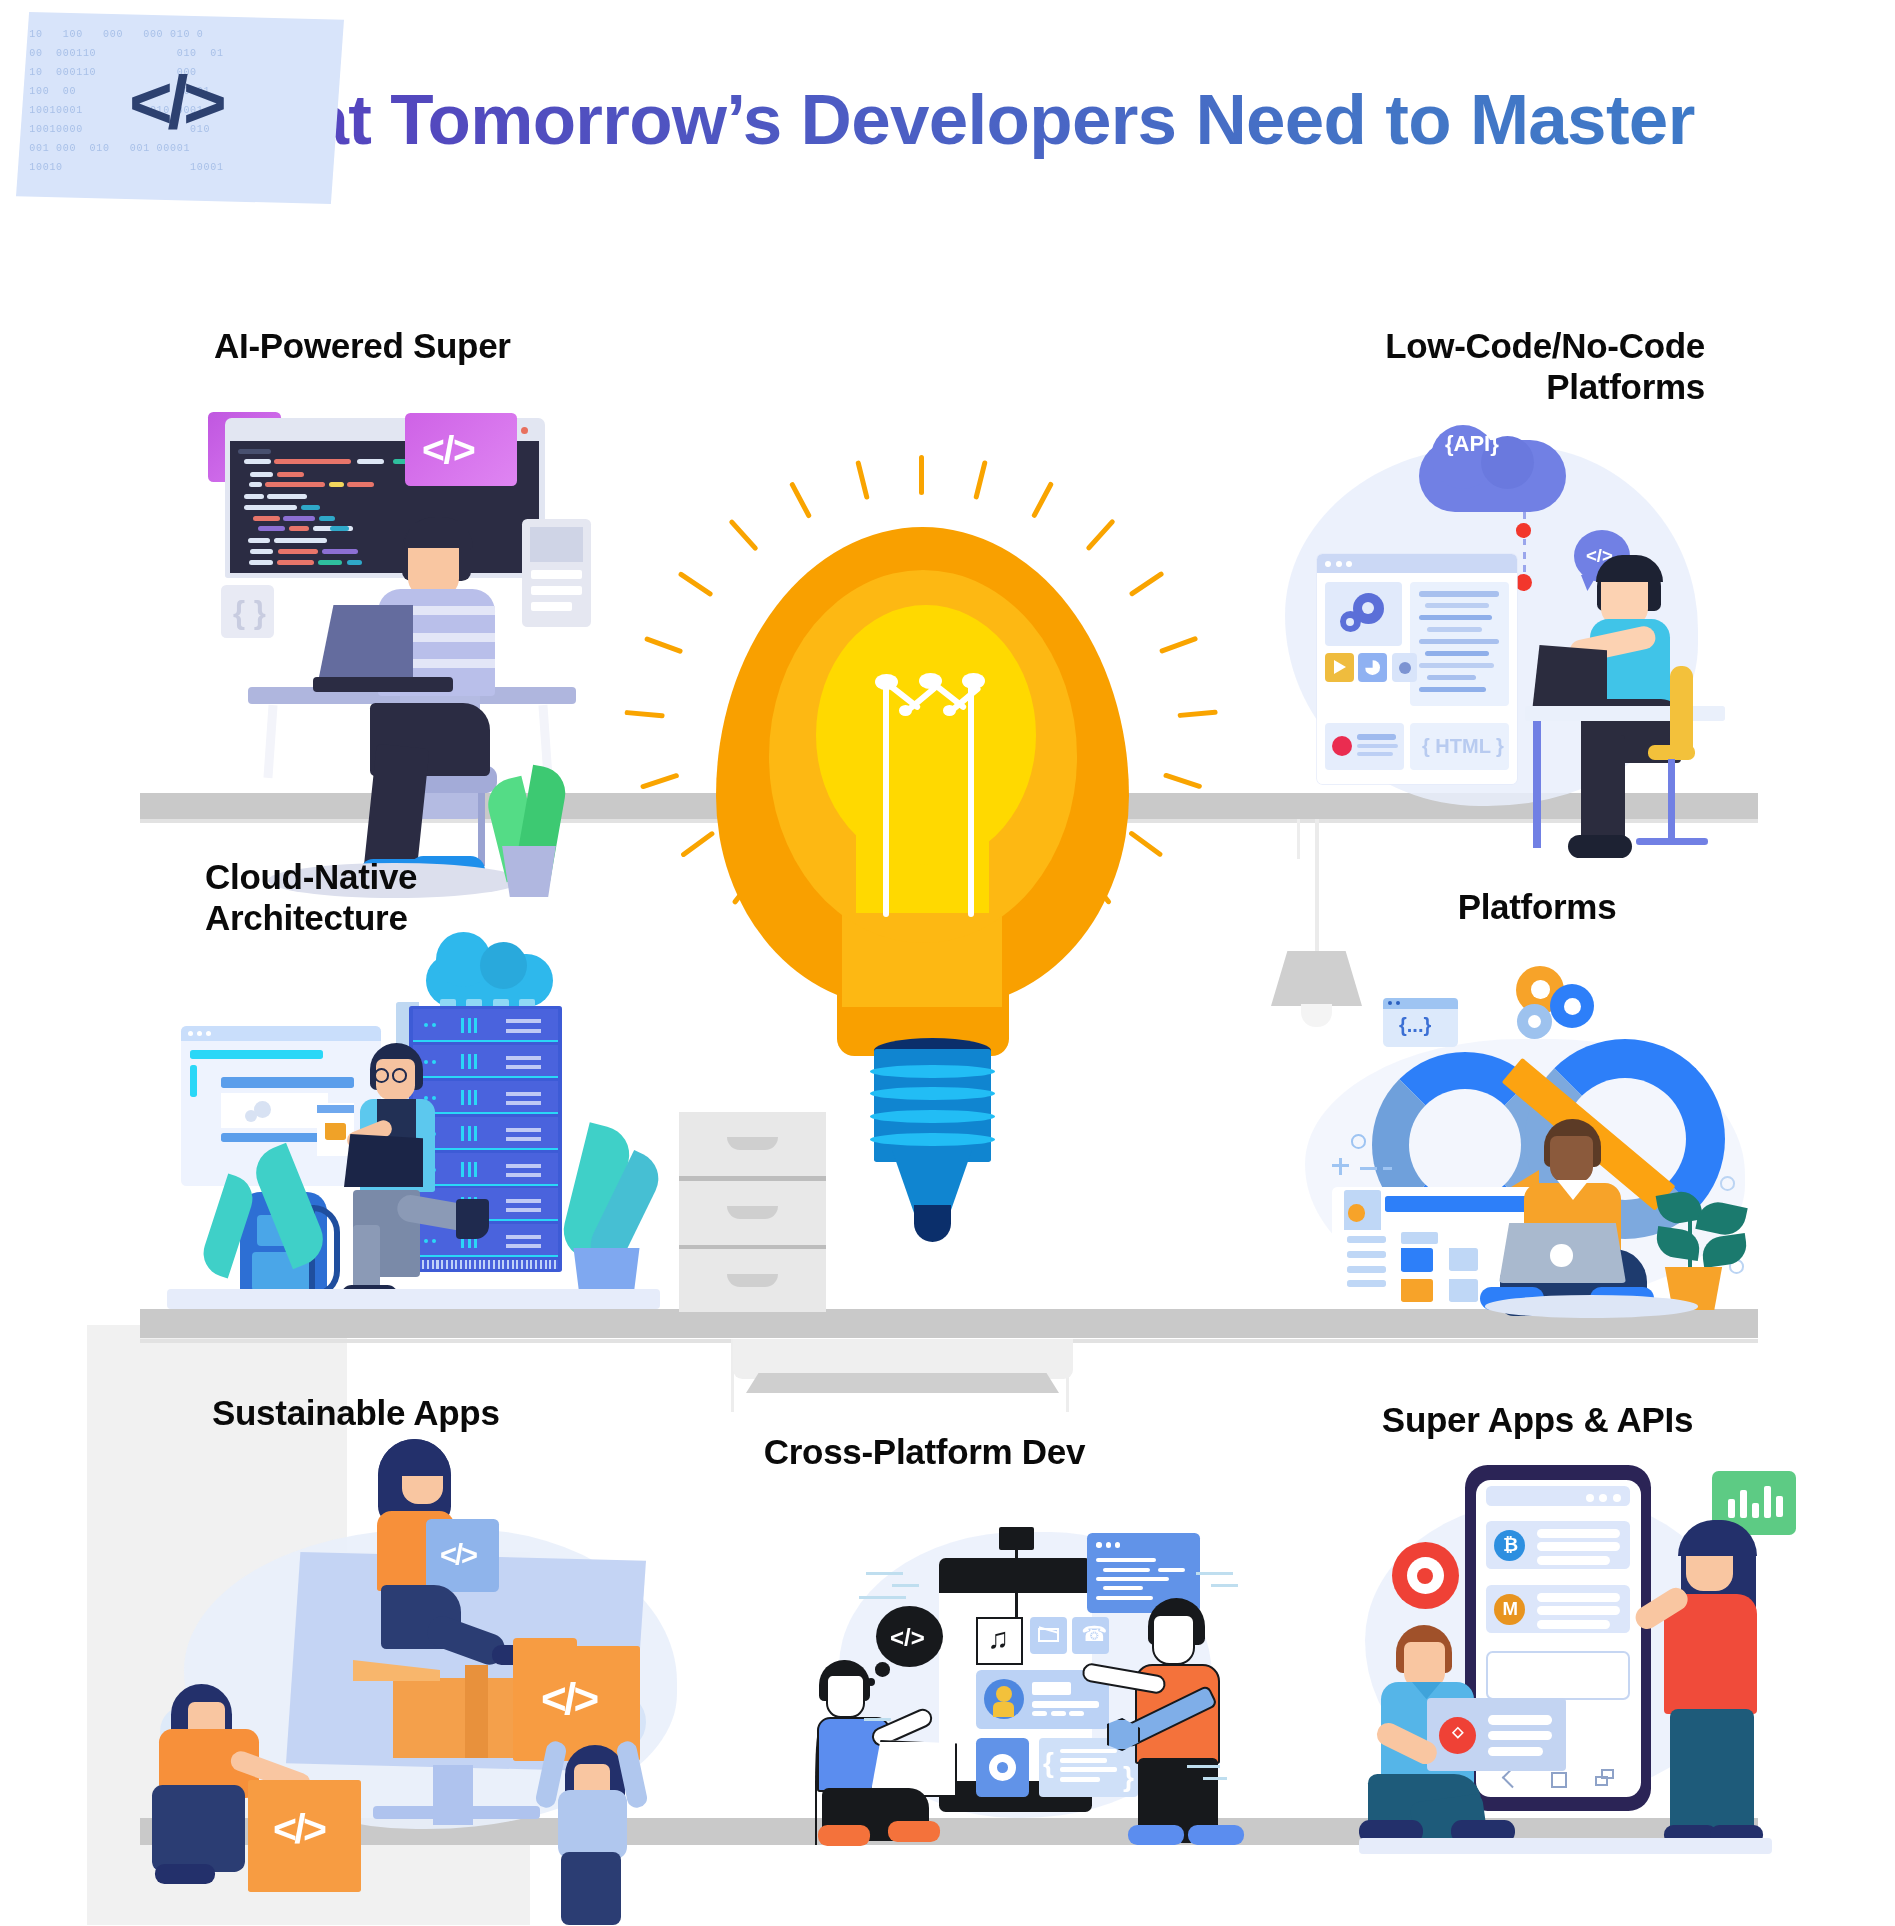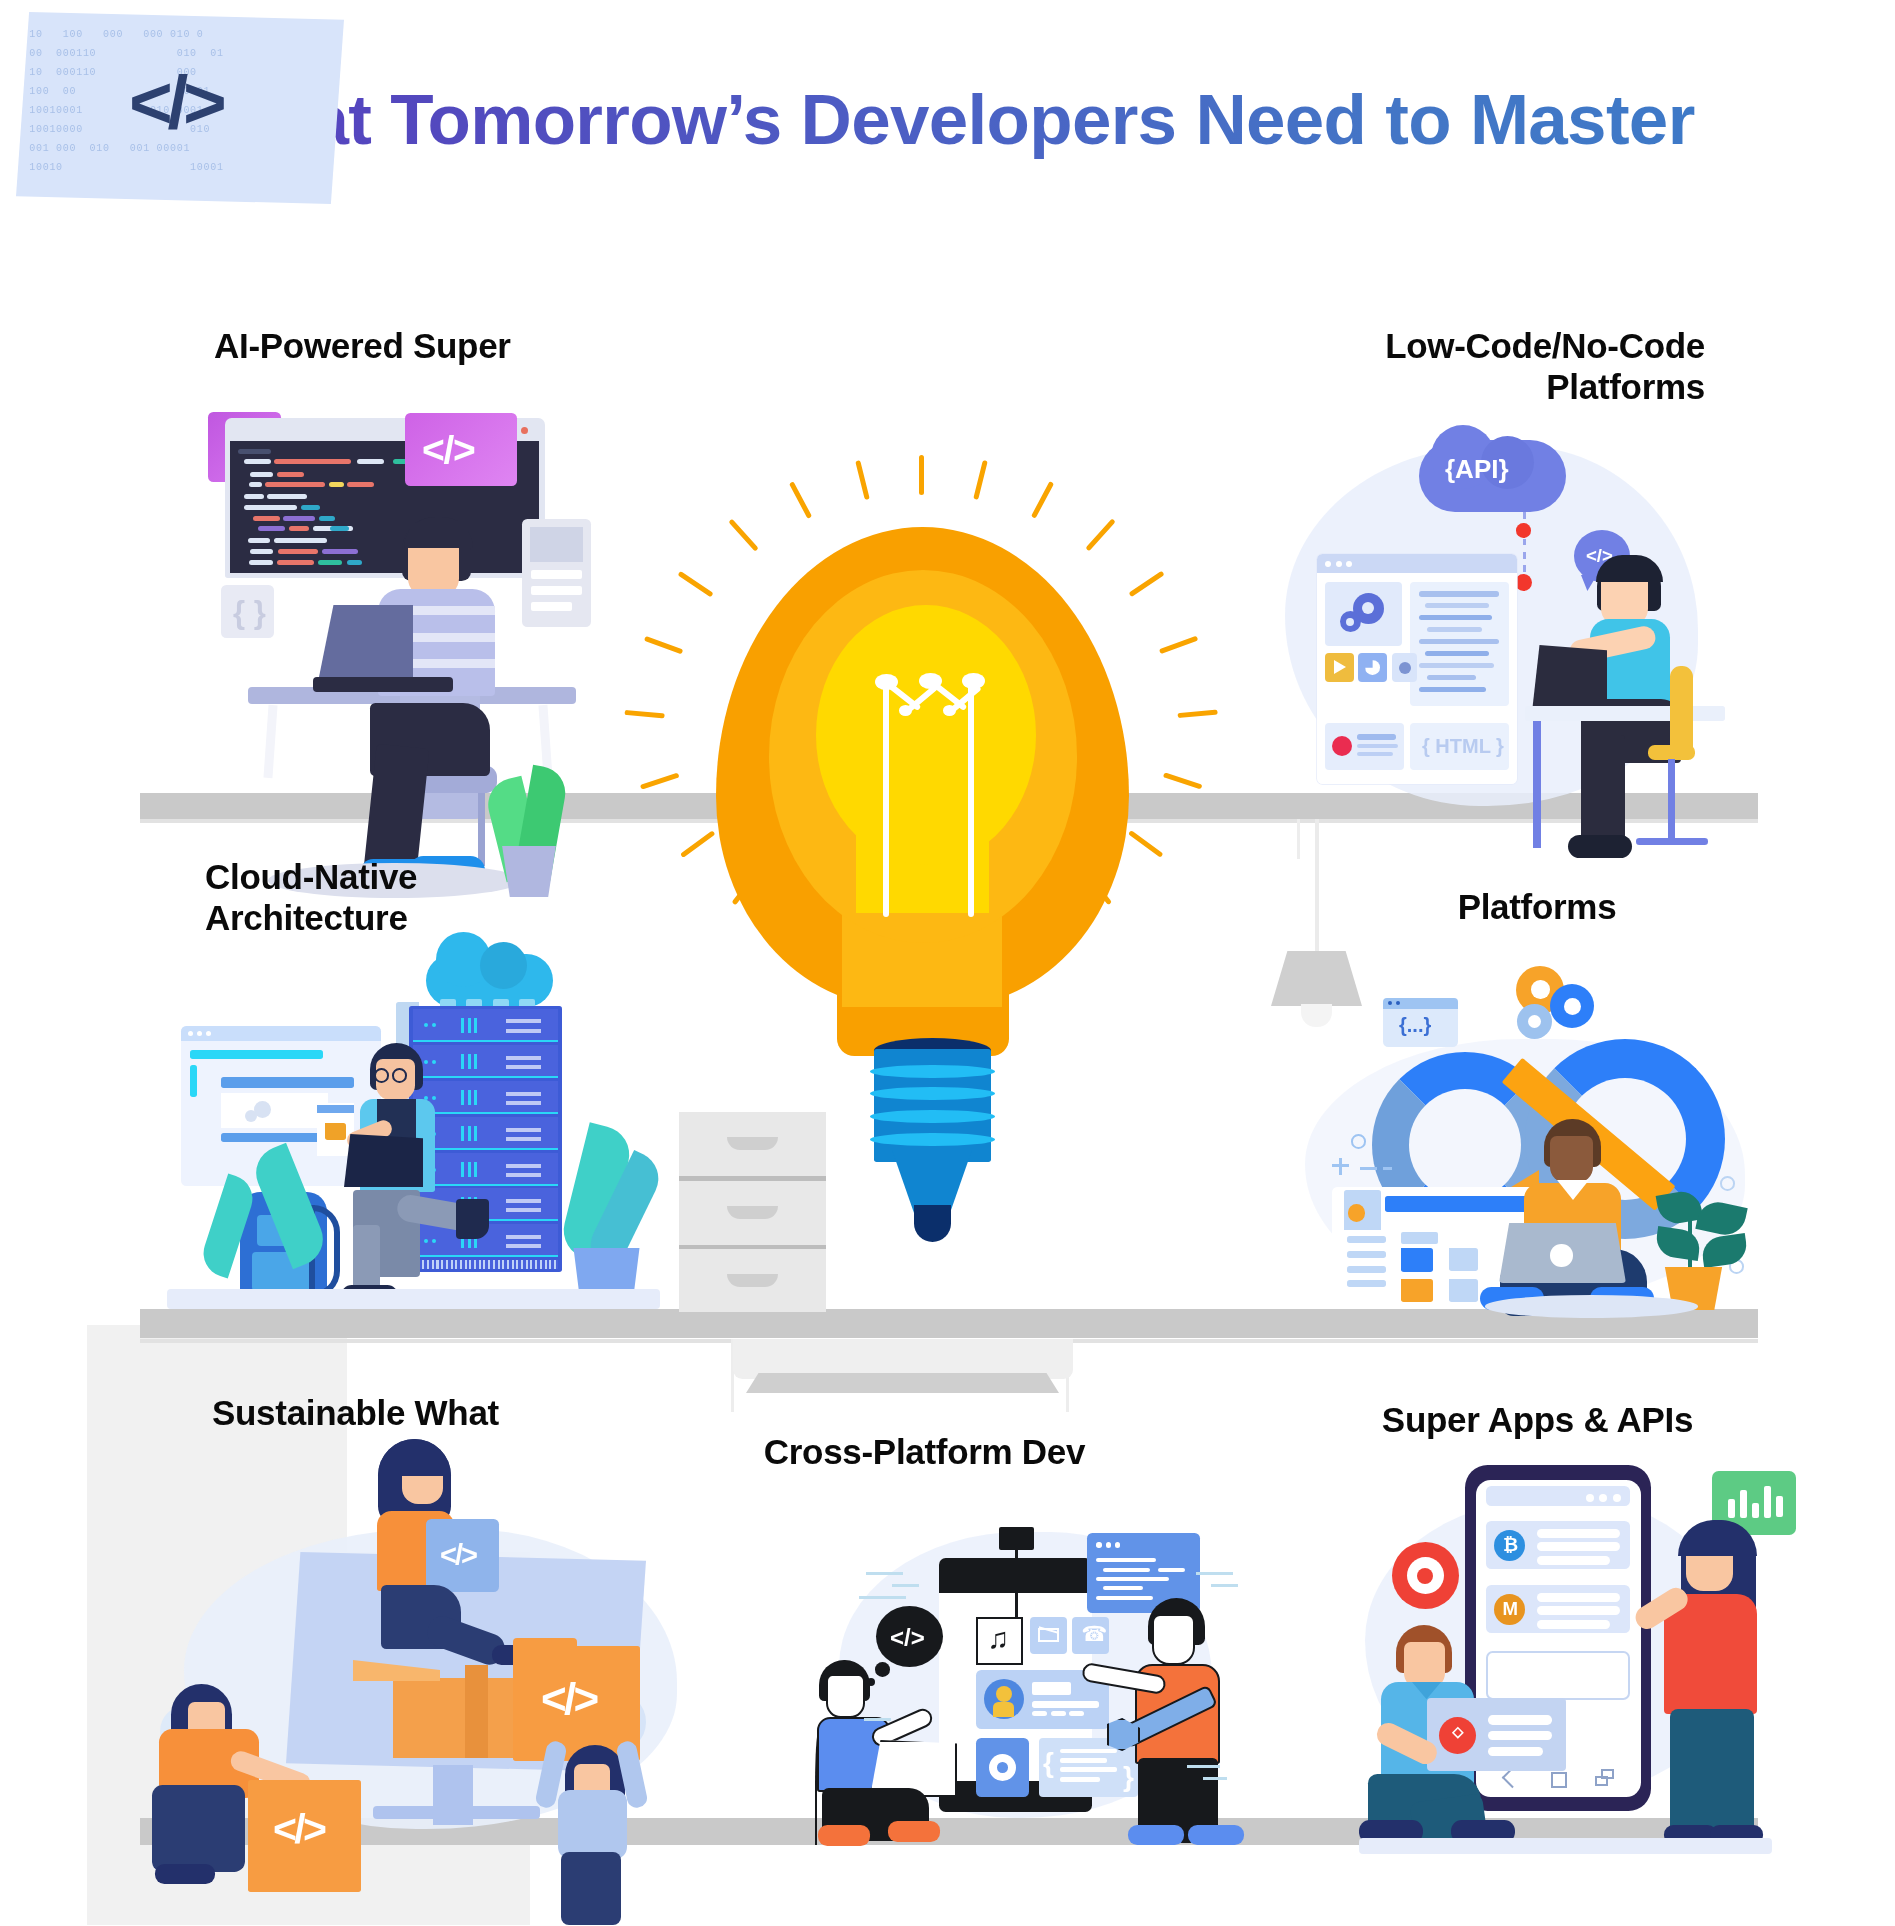--- a/index.html
+++ b/index.html
@@ -275,21 +275,21 @@
 </div>
 
 <div class="sec-label" style="left:1265px;top:325px;width:440px;text-align:right;">Low-Code/No-Code Platforms</div>
 
 <div>
   <div class="blob" style="left:1285px;top:446px;width:413px;height:360px;opacity:.85;"></div>
 
   <div class="sq" style="left:1419px;top:440px;width:147px;height:72px;background:#7180E4;border-radius:40px;"></div>
   <div class="ci" style="left:1431px;top:425px;width:64px;height:64px;background:#7180E4;"></div>
   <div class="ci" style="left:1481px;top:436px;width:53px;height:53px;background:#6A79DE;"></div>
-  <span class="txt" style="left:1445px;top:454px;font-size:26px;">{API}</span>
+  <span class="txt" style="left:1445px;top:431px;font-size:22px;">{API}</span>
 
   <div class="sq" style="left:1523px;top:512px;width:2.7px;height:80px;background:repeating-linear-gradient(#9AA6EC 0 6.7px,transparent 6.7px 13.3px);"></div>
   <div class="ci" style="left:1516px;top:523px;width:14.7px;height:14.7px;background:#F2372C;"></div>
   <div class="ci" style="left:1515px;top:574px;width:17.3px;height:17.3px;background:#F2372C;"></div>
   <div class="sq" style="left:1488px;top:581px;width:29px;height:2.7px;background:repeating-linear-gradient(90deg,#9AA6EC 0 6.7px,transparent 6.7px 13.3px);"></div>
 
   <div class="card rnd" style="left:1317px;top:554px;width:200px;height:230px;background:#fff;box-shadow:0 0 0 0.7px #E4EAFA;">
     <div class="sq" style="left:0;top:0;width:200px;height:18.6px;background:#CBD8F5;border-radius:5.3px 5.3px 0 0;">
       <div class="ci" style="left:8px;top:6.7px;width:6px;height:6px;background:#fff;"></div>
       <div class="ci" style="left:18.6px;top:6.7px;width:6px;height:6px;background:#fff;"></div>
@@ -619,21 +619,21 @@
 
   <div class="leaf" style="left:1658px;top:1192px;width:43px;height:31px;background:#1B7A6E;border-radius:0 21px 0 21px;transform:rotate(-10deg);"></div>
   <div class="leaf" style="left:1698px;top:1203px;width:47px;height:31px;background:#1B7A6E;border-radius:21px 0 21px 0;transform:rotate(12deg);"></div>
   <div class="leaf" style="left:1656px;top:1229px;width:44px;height:29px;background:#1B7A6E;border-radius:0 20px 0 20px;transform:rotate(8deg);"></div>
   <div class="leaf" style="left:1702px;top:1236px;width:45px;height:29px;background:#1B7A6E;border-radius:20px 0 20px 0;transform:rotate(-8deg);"></div>
   <div class="sq" style="left:1688px;top:1212px;width:4px;height:67px;background:#1B7A6E;"></div>
   <div class="sq" style="left:1661px;top:1267px;width:65px;height:43px;background:#F7A329;clip-path:polygon(6% 0,94% 0,82% 100%,18% 100%);"></div>
   <div class="ci" style="left:1485px;top:1295px;width:213px;height:22.6px;background:#DDE6F6;"></div>
 </div>
 
-<div class="sec-label" style="left:212px;top:1392px;width:413px;">Sustainable What</div>
+<div class="sec-label" style="left:212px;top:1392px;width:413px;">Sustainable Apps</div>
 
 <div>
   <div class="blob" style="left:184px;top:1529px;width:493px;height:300px;opacity:.9;"></div>
 
   <div class="ci" style="left:420px;top:1558px;width:93px;height:93px;border:17.3px solid #D6E4F8;"></div>
   <div class="ci" style="left:353px;top:1605px;width:73px;height:73px;border:14.7px solid #DEEAF9;"></div>
   <div class="ci" style="left:586px;top:1692px;width:60px;height:60px;border:12px solid #D6E4F8;"></div>
   <div class="ci" style="left:160px;top:1705px;width:53px;height:53px;border:10.7px solid #DEEAF9;"></div>
 
   <div id="monitor"></div>

